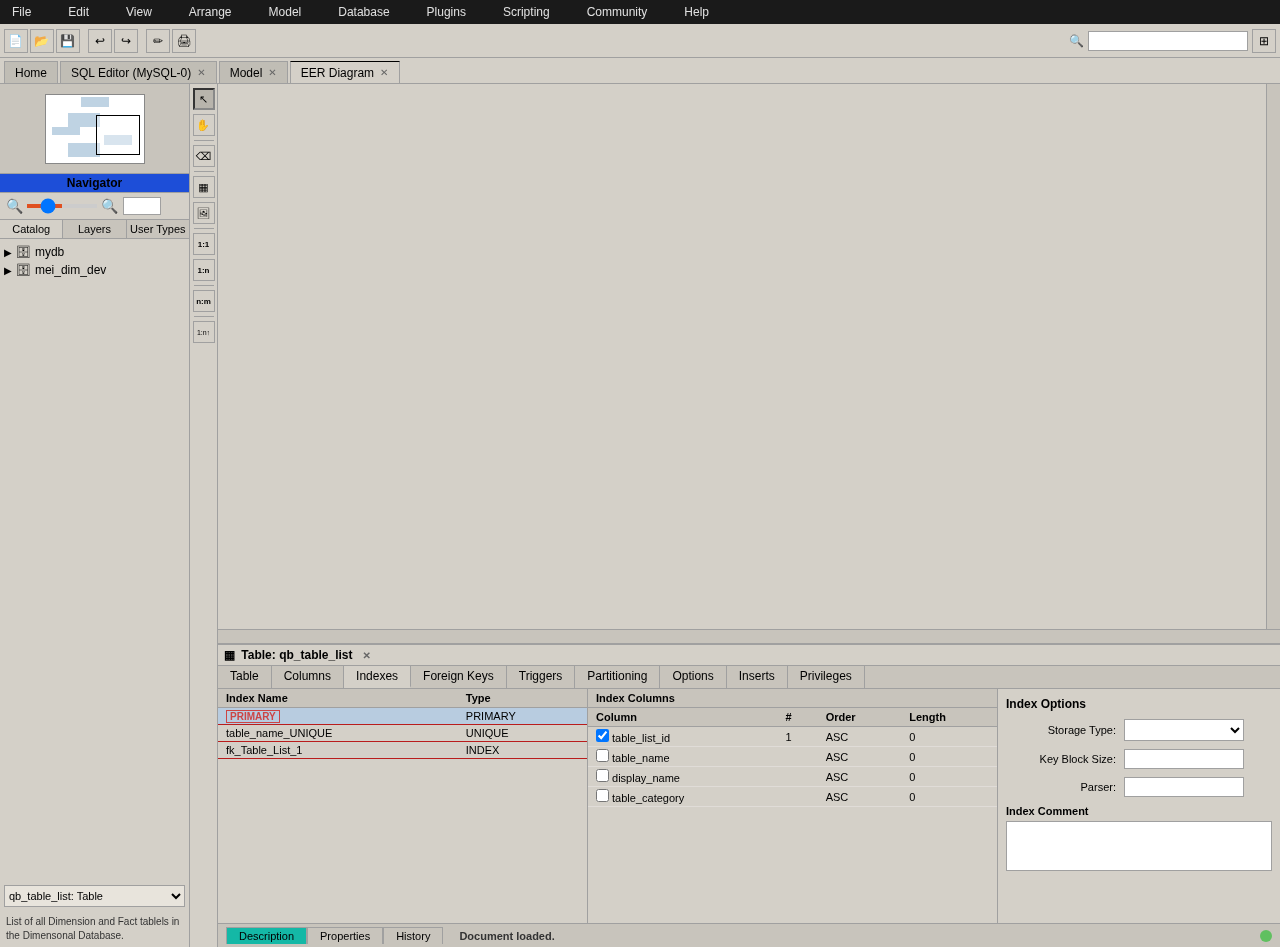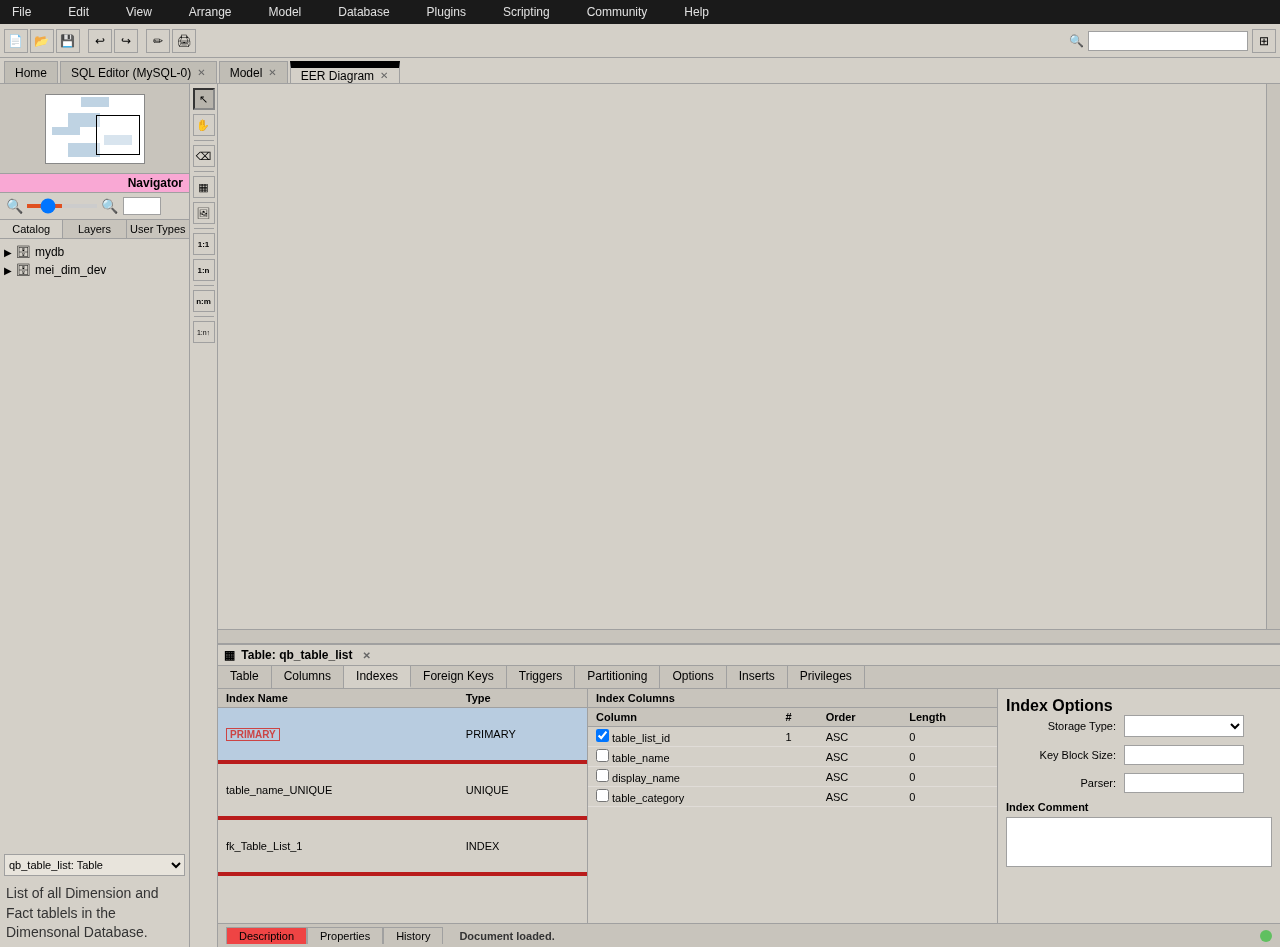--- a/index.html
+++ b/index.html
@@ -67,21 +67,21 @@
       border: 1px solid #a0a0a0;
       border-bottom: none;
       padding: 2px 10px;
       cursor: pointer;
       font-size: 12px;
       height: 22px;
       display: flex; align-items: center; gap: 6px;
     }
     .tab.active {
       background: #d4d0c8;
-      border-top: 7px solid #000000;
+      border-top: 1px solid #000000;
       z-index: 1;
     }
     .tab-close { font-size: 10px; cursor: pointer; color: #666; }
 
     
     #main-area {
       display: flex;
       height: calc(947px - 24px - 34px - 26px);
     }
 
@@ -110,26 +110,26 @@
       position: relative;
     }
     .thumb-box {
       position: absolute;
       background: #6aa;
       opacity: 0.4;
     }
 
     
     #navigator-label {
-      background: #f9a8d4;
+      background: #1d4ed8;
       padding: 2px 6px;
       font-size: 12px;
       font-weight: bold;
       border-bottom: 1px solid #a0a0a0;
-      display: flex; align-items: center; justify-content: flex-end;
+      display: flex; align-items: center; justify-content: center;
     }
 
     
     #zoom-controls {
       display: flex; align-items: center; gap: 4px;
       padding: 4px 6px;
       border-bottom: 1px solid #a0a0a0;
     }
     .zoom-btn { font-size: 14px; cursor: pointer; }
     #zoom-slider {
@@ -179,21 +179,21 @@
       margin: 4px;
     }
     #object-select {
       width: 100%; height: 22px;
       font-size: 11px;
       background: #e8e4dc;
       border: 1px solid #a0a0a0;
     }
     #object-desc {
       padding: 4px 6px;
-      font-size: 14px;
+      font-size: 10px;
       color: #333;
       line-height: 1.4;
     }
 
     
     #tool-palette {
       width: 28px;
       background: #d4d0c8;
       border-right: 1px solid #a0a0a0;
       display: flex;
@@ -317,22 +317,22 @@
       font-size: 11px;
     }
     #index-table th {
       background: #c8c4bc;
       border-bottom: 1px solid #a0a0a0;
       padding: 3px 8px;
       text-align: left;
       font-weight: bold;
     }
     #index-table td {
-      padding: 20px 8px;
-      border-bottom: 4px solid #b91c1c;
+      padding: 2px 8px;
+      border-bottom: 1px solid #b91c1c;
       margin-left: 28px;
     }
     .idx-row.selected { background: #b8cce0; }
     .idx-primary { color: #cc4444; font-weight: bold; border: 1px solid #cc4444; padding: 0 3px; font-size: 10px; }
 
     
     #index-columns {
       width: 410px;
       border-right: 1px solid #a0a0a0;
       overflow-y: auto;
@@ -361,21 +361,22 @@
     }
     .col-checkbox { cursor: pointer; }
 
     
     #index-options {
       flex: 1;
       padding: 8px;
       font-size: 11px;
     }
     #index-options h4 {
-      font-size: 16px;
+      font-size: 12px;
+      margin-bottom: 8px;
     }
     .opt-row {
       display: flex; align-items: center;
       margin-bottom: 8px;
       gap: 8px;
     }
     .opt-label {
       width: 110px;
       text-align: right;
       font-size: 11px;
@@ -417,21 +418,21 @@
       display: flex; gap: 0;
     }
     .status-tab {
       padding: 2px 12px;
       font-size: 11px;
       cursor: pointer;
       background: #c8c4bc;
       border: 1px solid #a0a0a0;
       border-bottom: none;
     }
-    .status-tab.active { background: #ef4444; }
+    .status-tab.active { background: #14b8a6; }
     #status-text {
       font-size: 11px;
       color: #333;
       padding-left: 8px;
       font-weight: bold;
     }
     #status-indicator {
       margin-left: auto;
       width: 12px; height: 12px;
       background: #60c060;

